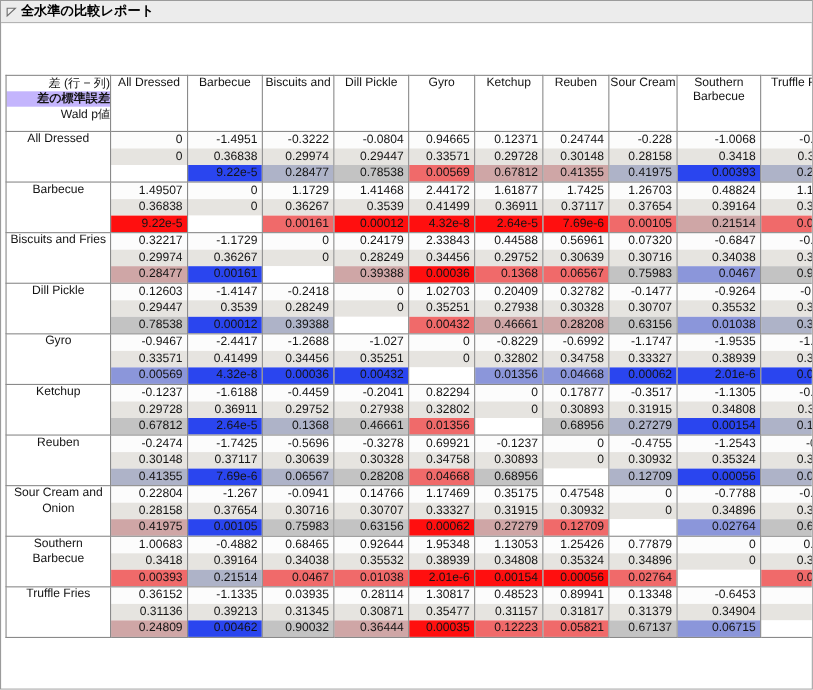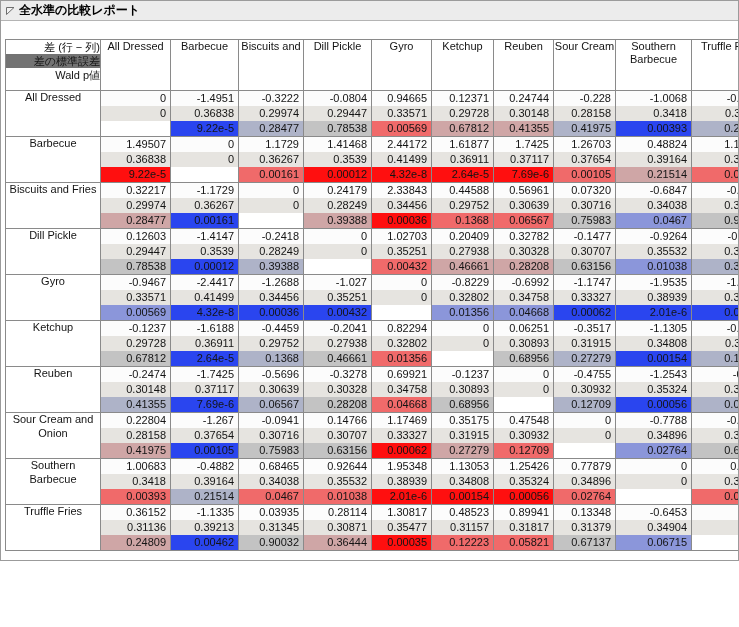--- a/index.html
+++ b/index.html
@@ -5,21 +5,21 @@
   html,body{margin:0;padding:0;}
   body{
     width:739px;height:627px;
     background:#ffffff;
     font-family:"Liberation Sans","DejaVu Sans",sans-serif;
     font-size:11px;
     color:#141414;
     overflow:hidden;
   }
   #app{
-    width:739px;height:561px;
+    width:739px;height:627px;
     box-sizing:border-box;
     border:1px solid #9b9b9b;
     background:#ffffff;
     display:flex;flex-direction:column;
   }
   
   .titlebar{
     height:20px;min-height:20px;
     background:#ececec;
     border-bottom:1px solid #b4b4b4;
@@ -37,23 +37,24 @@
   .title-text{
     font-size:12px;
     font-weight:bold;
     color:#000000;
     letter-spacing:0px;
     white-space:nowrap;
   }
   
   .tablewrap{
     flex:1 1 auto;
-    padding:18px 3px 3px 4px;
+    padding:2px 3px 3px 4px;
     box-sizing:border-box;
     overflow:hidden;
+    margin-top:45px;
   }
   table.cmp{
     border-collapse:collapse;
     table-layout:fixed;
     width:731px;
     background:#ffffff;
   }
   table.cmp td,table.cmp th{
     border:1px solid #8a8a8a;
     padding:0;
@@ -74,21 +75,21 @@
     color:#141414;
     white-space:normal;
     word-break:normal;
   }
   th.corner{
     text-align:right;
     padding-right:3px;
     line-height:14px;
   }
   th.corner .l1,th.corner .l2,th.corner .l3{display:block;white-space:nowrap;}
-  th.corner .l2{background:#737373;}
+  th.corner .l2{background:#c4b5fd;font-weight:bold;}
   
   td.rowhead{
     text-align:center;
     vertical-align:top;
     padding-top:2px;
     line-height:13.5px;
     background:#ffffff;
     white-space:normal;
   }
   
@@ -446,21 +447,21 @@
               <div class="sub diff">0.82294</div>
               <div class="sub se">0.32802</div>
               <div class="sub pv" style="background: rgb(240, 106, 106);">0.01356</div>
             </td>
             <td class="cell">
               <div class="sub diff">0</div>
               <div class="sub se">0</div>
               <div class="sub pv" style="background: rgb(255, 255, 255);"></div>
             </td>
             <td class="cell">
-              <div class="sub diff">0.06251</div>
+              <div class="sub diff">0.17877</div>
               <div class="sub se">0.30893</div>
               <div class="sub pv" style="background: rgb(195, 195, 195);">0.68956</div>
             </td>
             <td class="cell">
               <div class="sub diff">-0.3517</div>
               <div class="sub se">0.31915</div>
               <div class="sub pv" style="background: rgb(174, 179, 200);">0.27279</div>
             </td>
             <td class="cell">
               <div class="sub diff">-1.1305</div>

